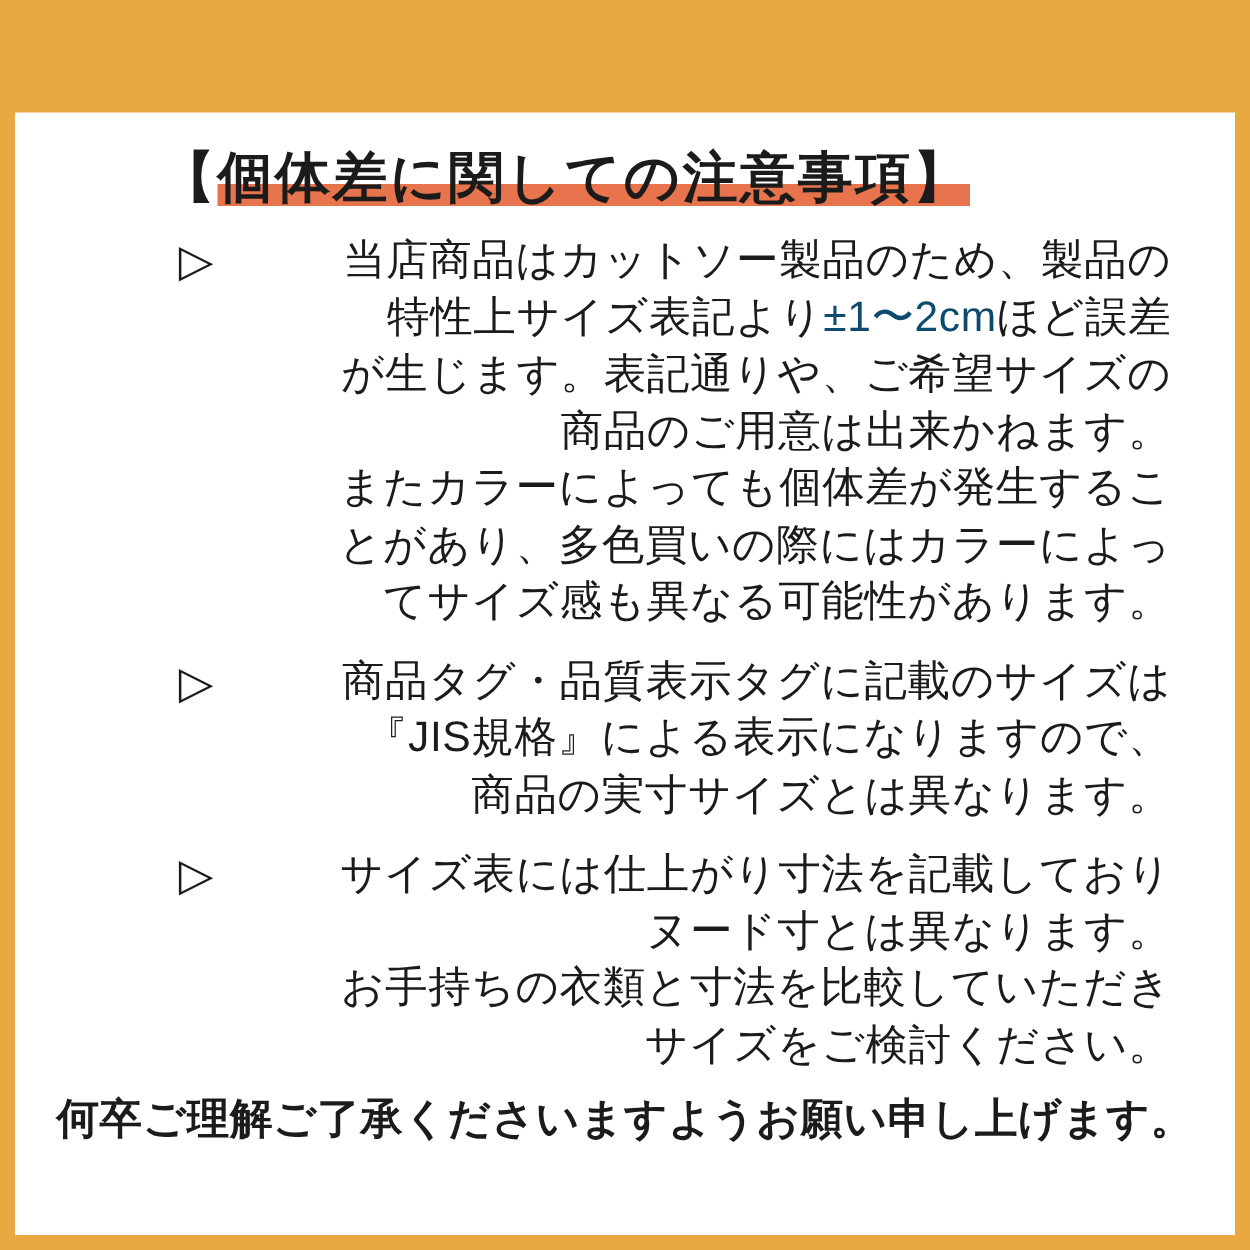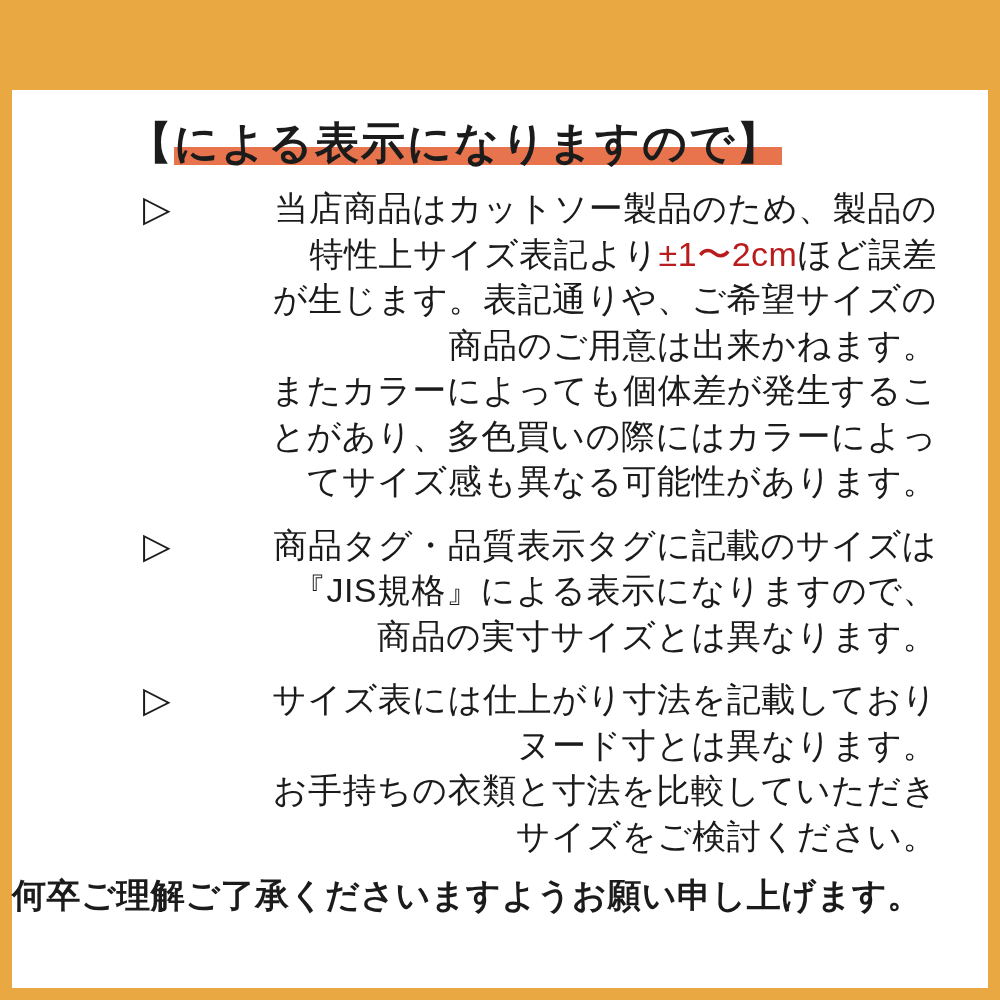--- a/index.html
+++ b/index.html
@@ -30,34 +30,34 @@
     background:linear-gradient(to bottom, rgba(0,0,0,0) 60%, #E8744D 60%, #E8744D 96%, rgba(0,0,0,0) 96%);
   }
   .item { display:flex; margin:18px 0 0 131px; }
   .marker {
     flex:none; width:64px; font-size:36px; line-height:45.5px; color:#1b1b1b;
   }
   .text {
     margin:0; width:730px; font-size:34px; line-height:45.5px;
     white-space:pre-line; letter-spacing:0.5px;text-align:right;
   }
-  .red { color:#b91c1c; }
+  .red { color:#0c4a6e; }
   .footer-note {
-    margin:16px 0 0 0; font-size:34px; font-weight:bold;
+    margin:16px 0 0 0; text-align:center; font-size:34px; font-weight:bold;
     line-height:40px; letter-spacing:0.5px; white-space:nowrap;
   }
 </style>
 </head>
 <body>
 
 <div class="frame">
 
   <div class="content">
 
-    <h2 class="heading heading-1"><span>【</span><span class="hl">による表示になりますので】</span></h2>
+    <h2 class="heading heading-1"><span>【</span><span class="hl">個体差に関しての注意事項】</span></h2>
 
     <div class="item">
       <span class="marker">▷</span>
       <p class="text"><span>当店商品はカットソー製品のため、製品の
 特性上サイズ表記より</span><span class="red">±1〜2cm</span><span>ほど誤差
 が生じます。表記通りや、ご希望サイズの
 商品のご用意は出来かねます。
 またカラーによっても個体差が発生するこ
 とがあり、多色買いの際にはカラーによっ
 てサイズ感も異なる可能性があります。</span></p>

